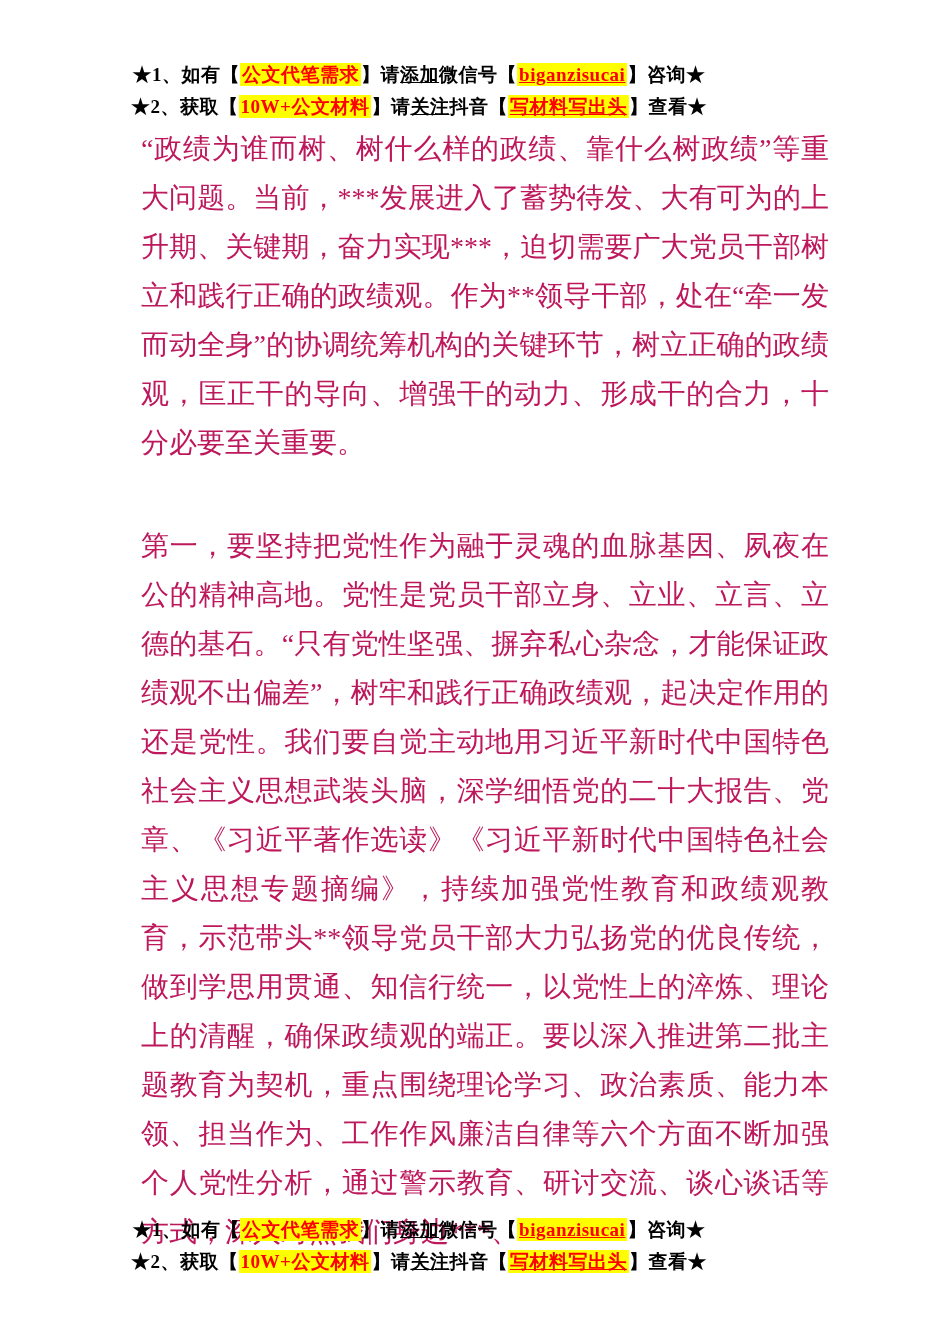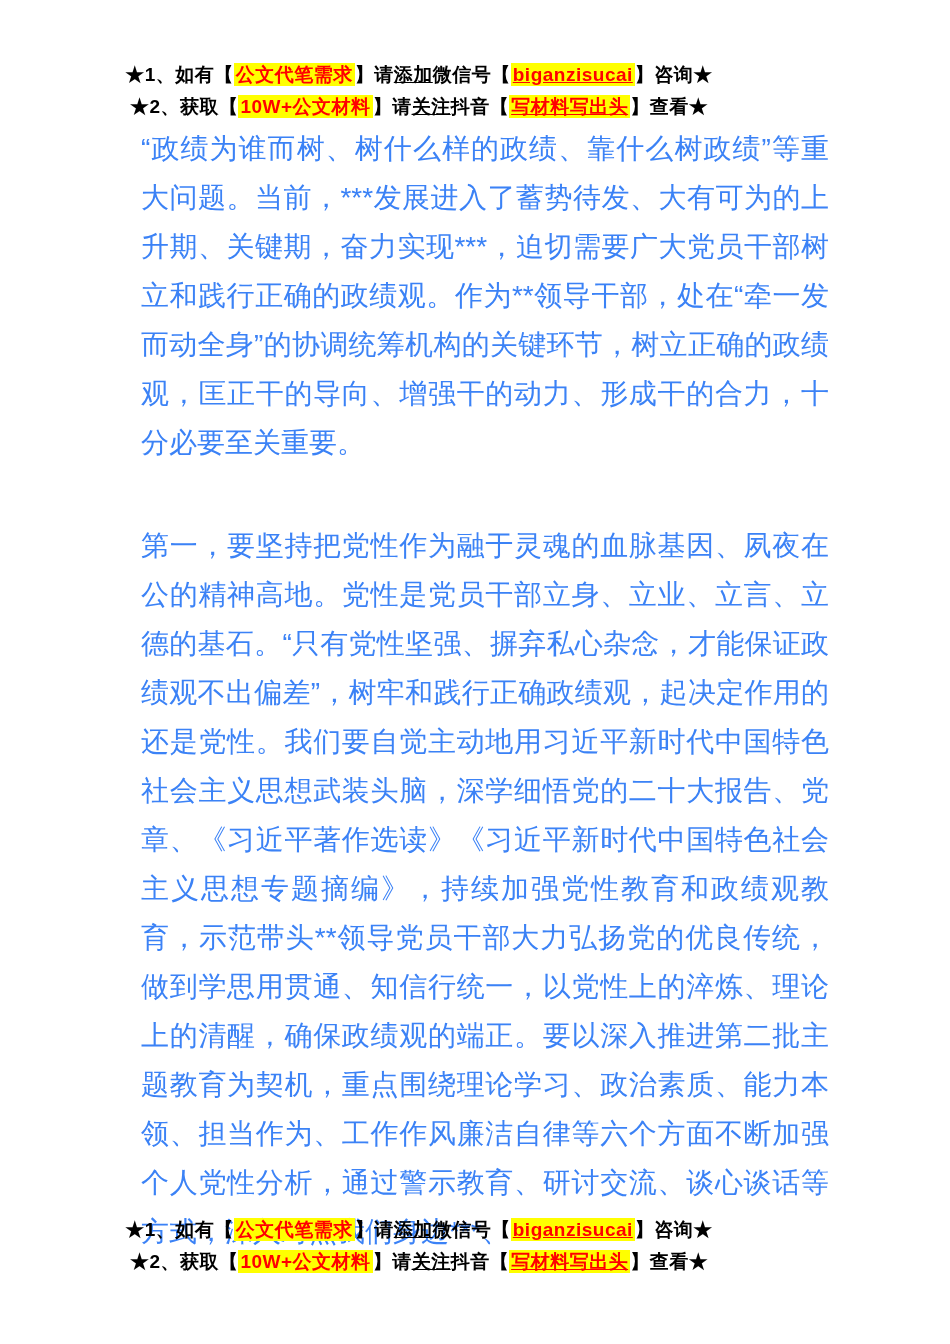--- a/index.html
+++ b/index.html
@@ -5,21 +5,21 @@
   html, body {
     margin: 0;
     padding: 0;
     background: #ffffff;
   }
   .page {
     position: relative;
     width: 838px;
     height: 1344px;
     background: #ffffff;
-    font-family: Liberation Sans, sans-serif;
+    font-family: Liberation Serif, serif;
     color: #000000;
     overflow: hidden;
   }
   .banner {
     text-align: center;
     font-size: 19px;
     font-weight: 700;
     line-height: 32px;
     color: #000000;
     letter-spacing: 0.5px;
@@ -43,21 +43,21 @@
     text-decoration: underline;
   }
   .content {
     position: absolute;
     top: 124px;
     left: 141px;
     width: 688px;
     font-size: 28px;
     line-height: 49px;
     text-align: justify;
-    color: #3b82f6;
+    color: #be185d;
   }
   .content p {
     margin: 0;
     word-break: break-all;
   }
   .content p + p {
     margin-top: 54px;
   }
 </style>
 </head>

